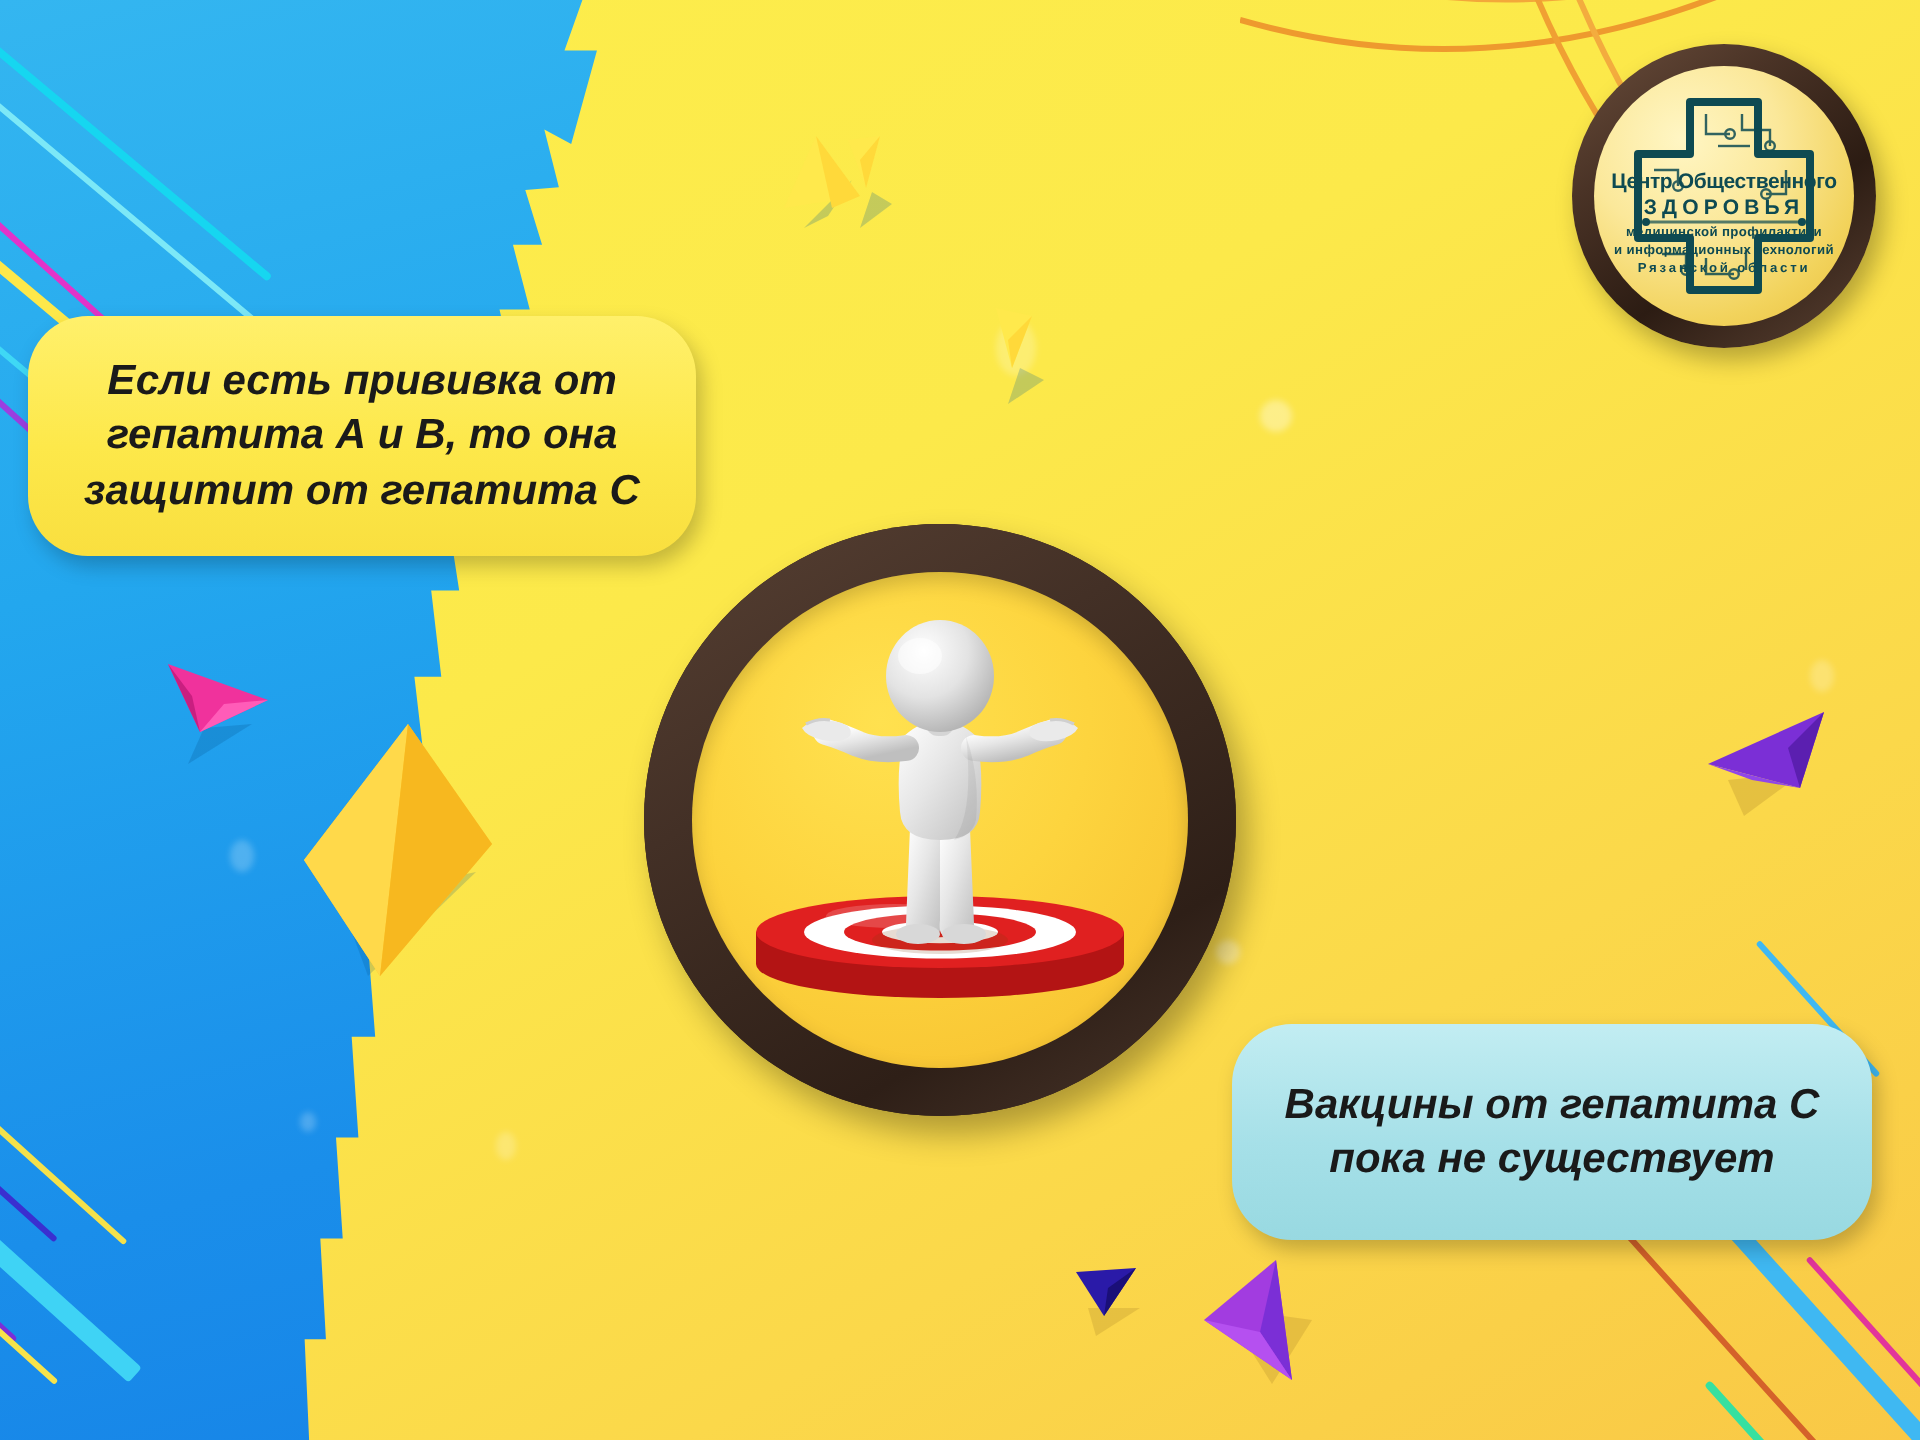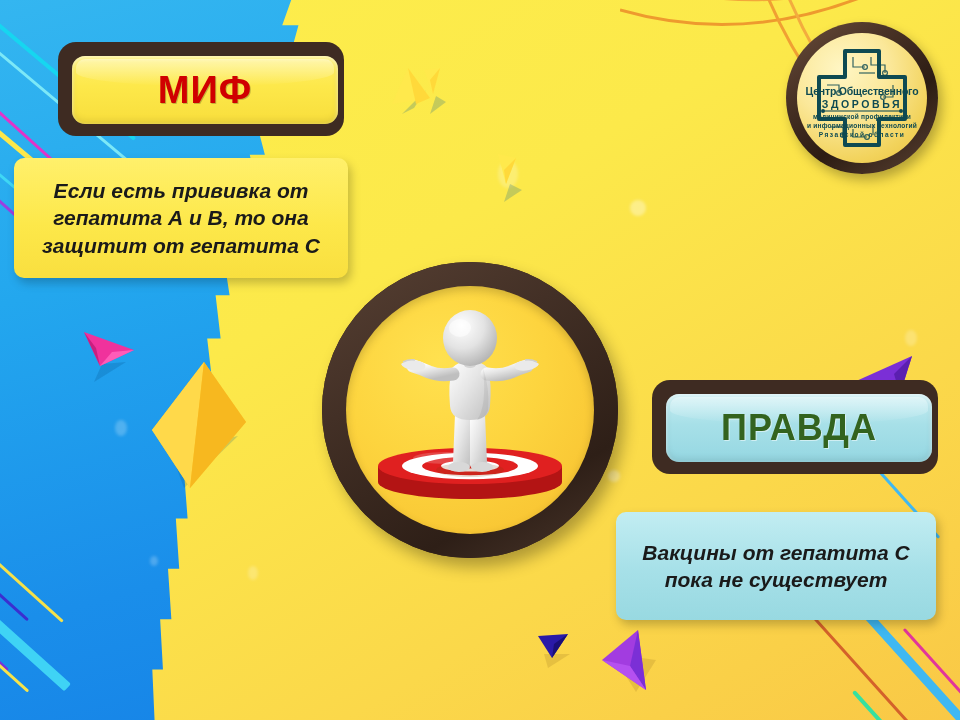--- a/index.html
+++ b/index.html
@@ -101,21 +101,21 @@
   #truth-plaque { left:652px; top:380px; width:286px; height:94px; }
   #truth-plaque .face { background:linear-gradient(180deg,#C7EEF3 0%,#A7E0E8 45%,#95D7E2 100%); }
   #truth-label {
     color:#33631E; font-size:36px;
     text-shadow:1px 1px 0 rgba(255,255,255,0.5);
   }
 
   
   .bubble {
     position:absolute;
-    border-radius:10px;
+    border-radius:30px;
     display:flex; align-items:center; justify-content:center;
     text-align:center;
     font-style:italic;
     font-weight:bold;
     color:#1A1A1A;
     line-height:1.30;
     padding:12px 16px;
     filter:drop-shadow(3px 5px 5px rgba(0,0,0,0.22));
   }
   #myth-bubble {
@@ -306,35 +306,23 @@
 
   <div class="shape" style="left:596px; top:622px;">
     <svg width="80" height="80" viewBox="0 0 80 80">
       <path d="M16 32 L40 70 L60 38 Z" fill="rgba(150,110,30,0.20)"></path>
       <path d="M6 38 L42 8 L50 68 Z" fill="#A23CE0"></path>
       <path d="M42 8 L50 68 L34 44 Z" fill="#7B2FD6"></path>
       <path d="M6 38 L34 44 L50 68 Z" fill="#B550F0"></path>
     </svg>
   </div>
 
-  <div class="plaque" id="myth-plaque">
-    <div class="shadowplate"></div>
-    <div class="face">
-      <span class="plaque-label" id="myth-label">МИФ</span>
-    </div>
-  </div>
 
   <div class="bubble" id="myth-bubble">Если есть прививка от гепатита А и В, то она защитит от гепатита С</div>
 
-  <div class="plaque" id="truth-plaque">
-    <div class="shadowplate"></div>
-    <div class="face">
-      <span class="plaque-label" id="truth-label">ПРАВДА</span>
-    </div>
-  </div>
 
   <div class="bubble" id="truth-bubble">Вакцины от гепатита С пока не существует</div>
 
   <div id="medallion">
     <div class="rim"></div>
     <div class="inner">
 
       <svg id="target" viewBox="0 0 186 62">
         <ellipse cx="93" cy="44" rx="92" ry="17" fill="#B31414"></ellipse>
         <rect x="1" y="28" width="184" height="16" fill="#B31414"></rect>

